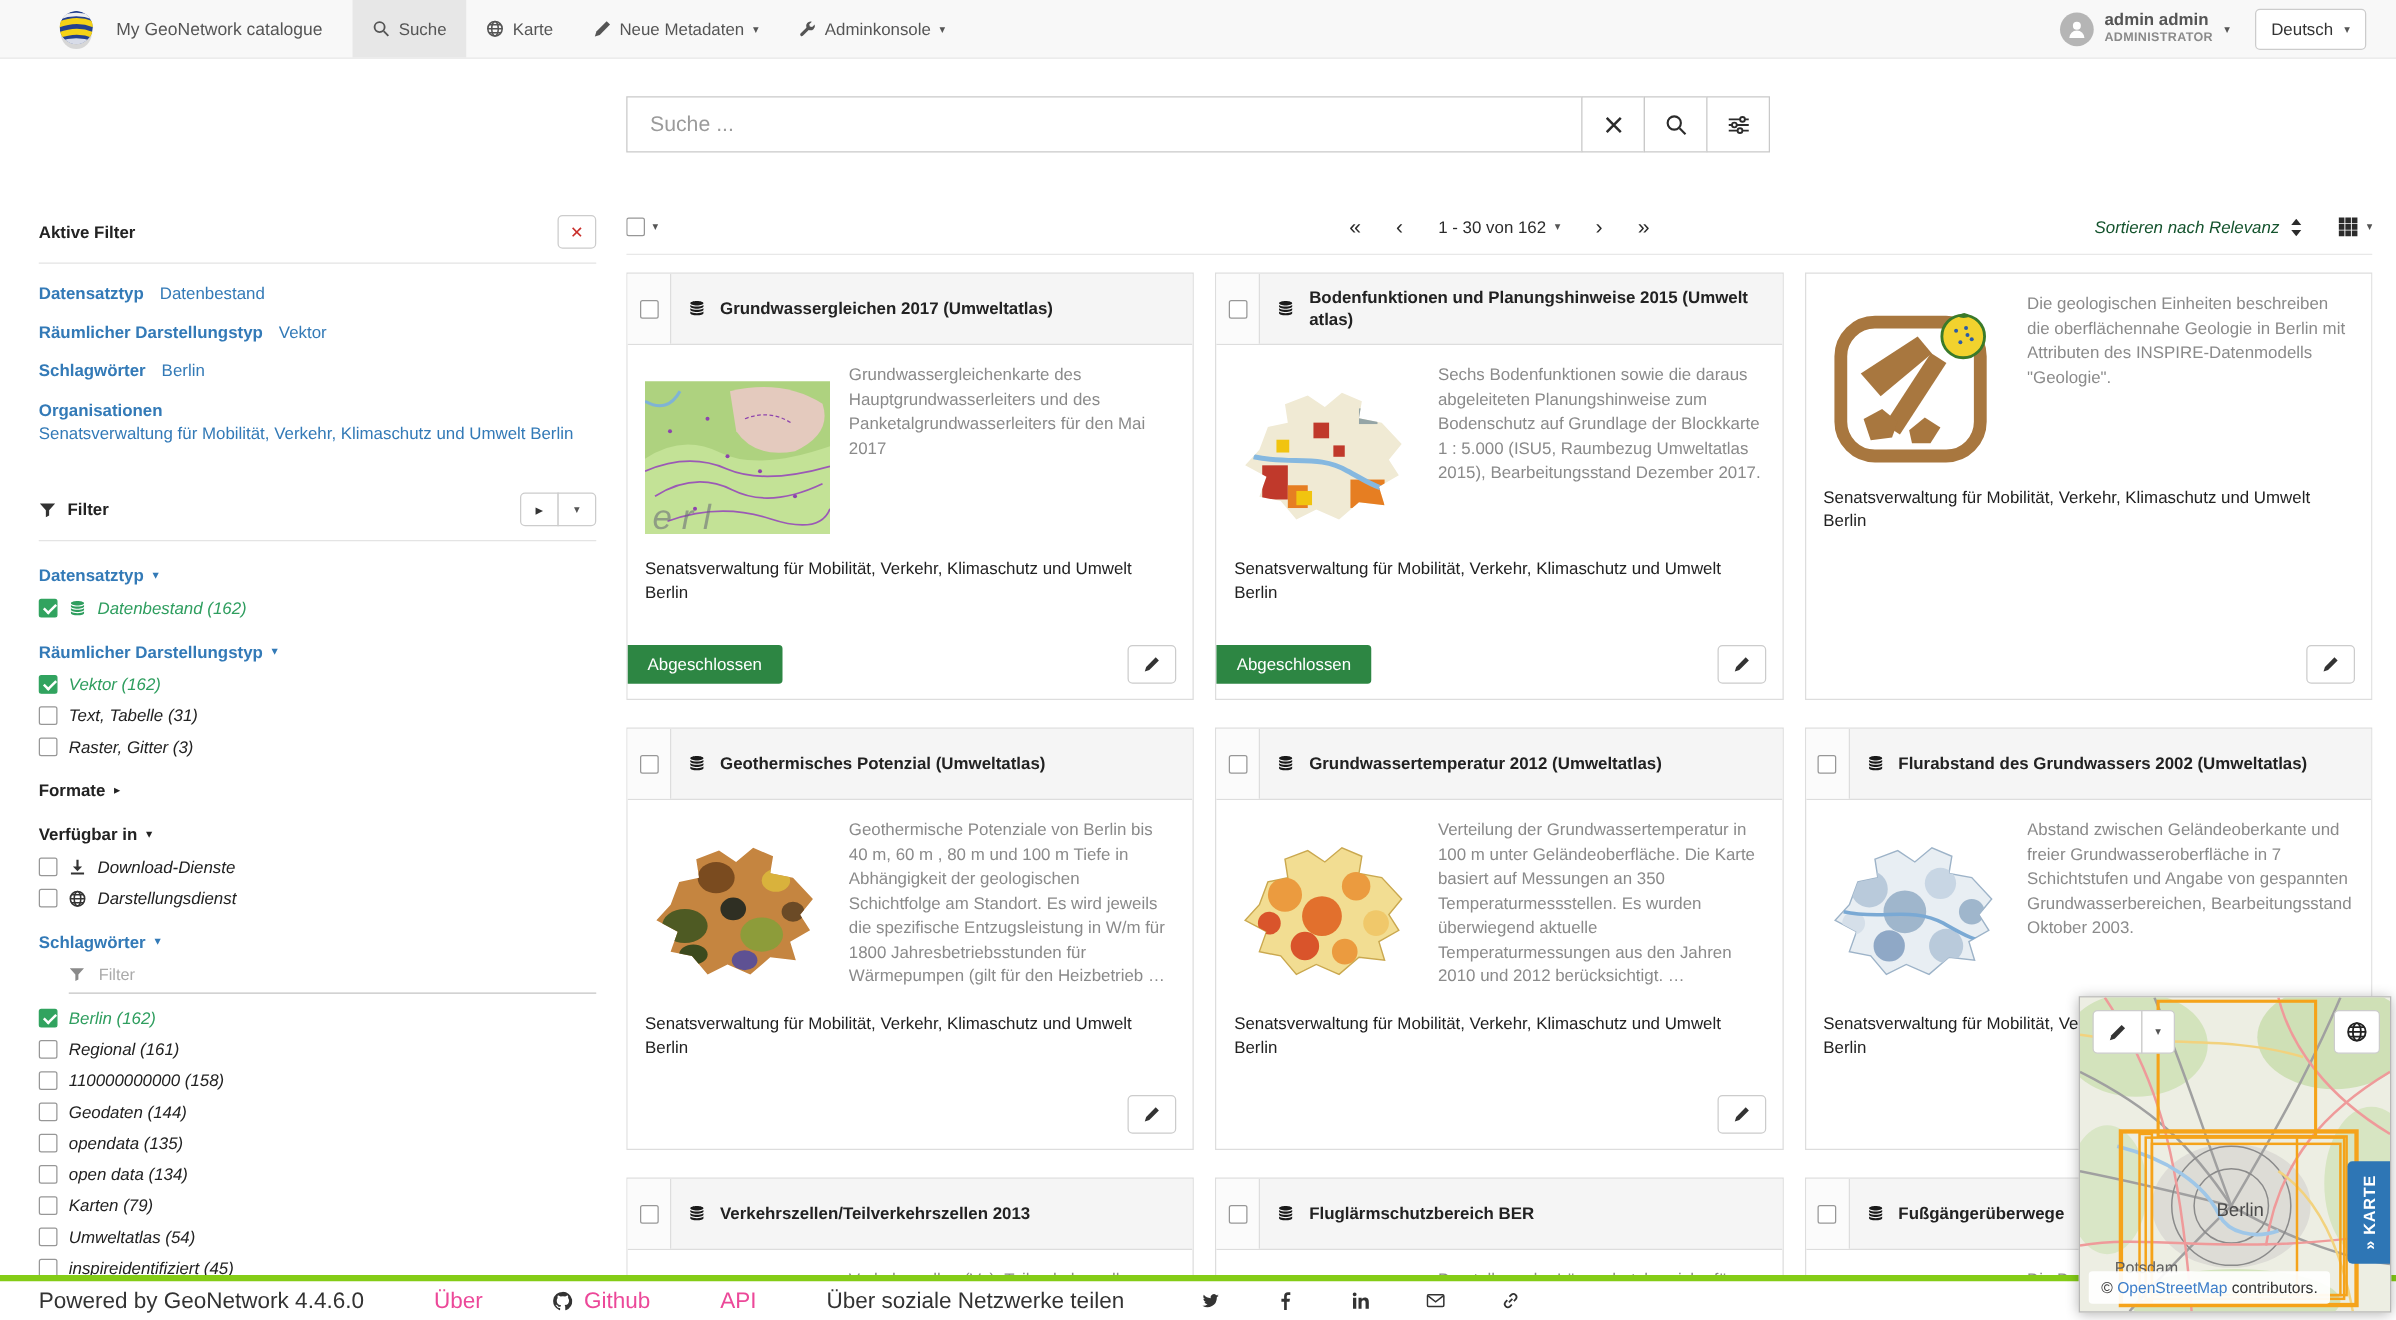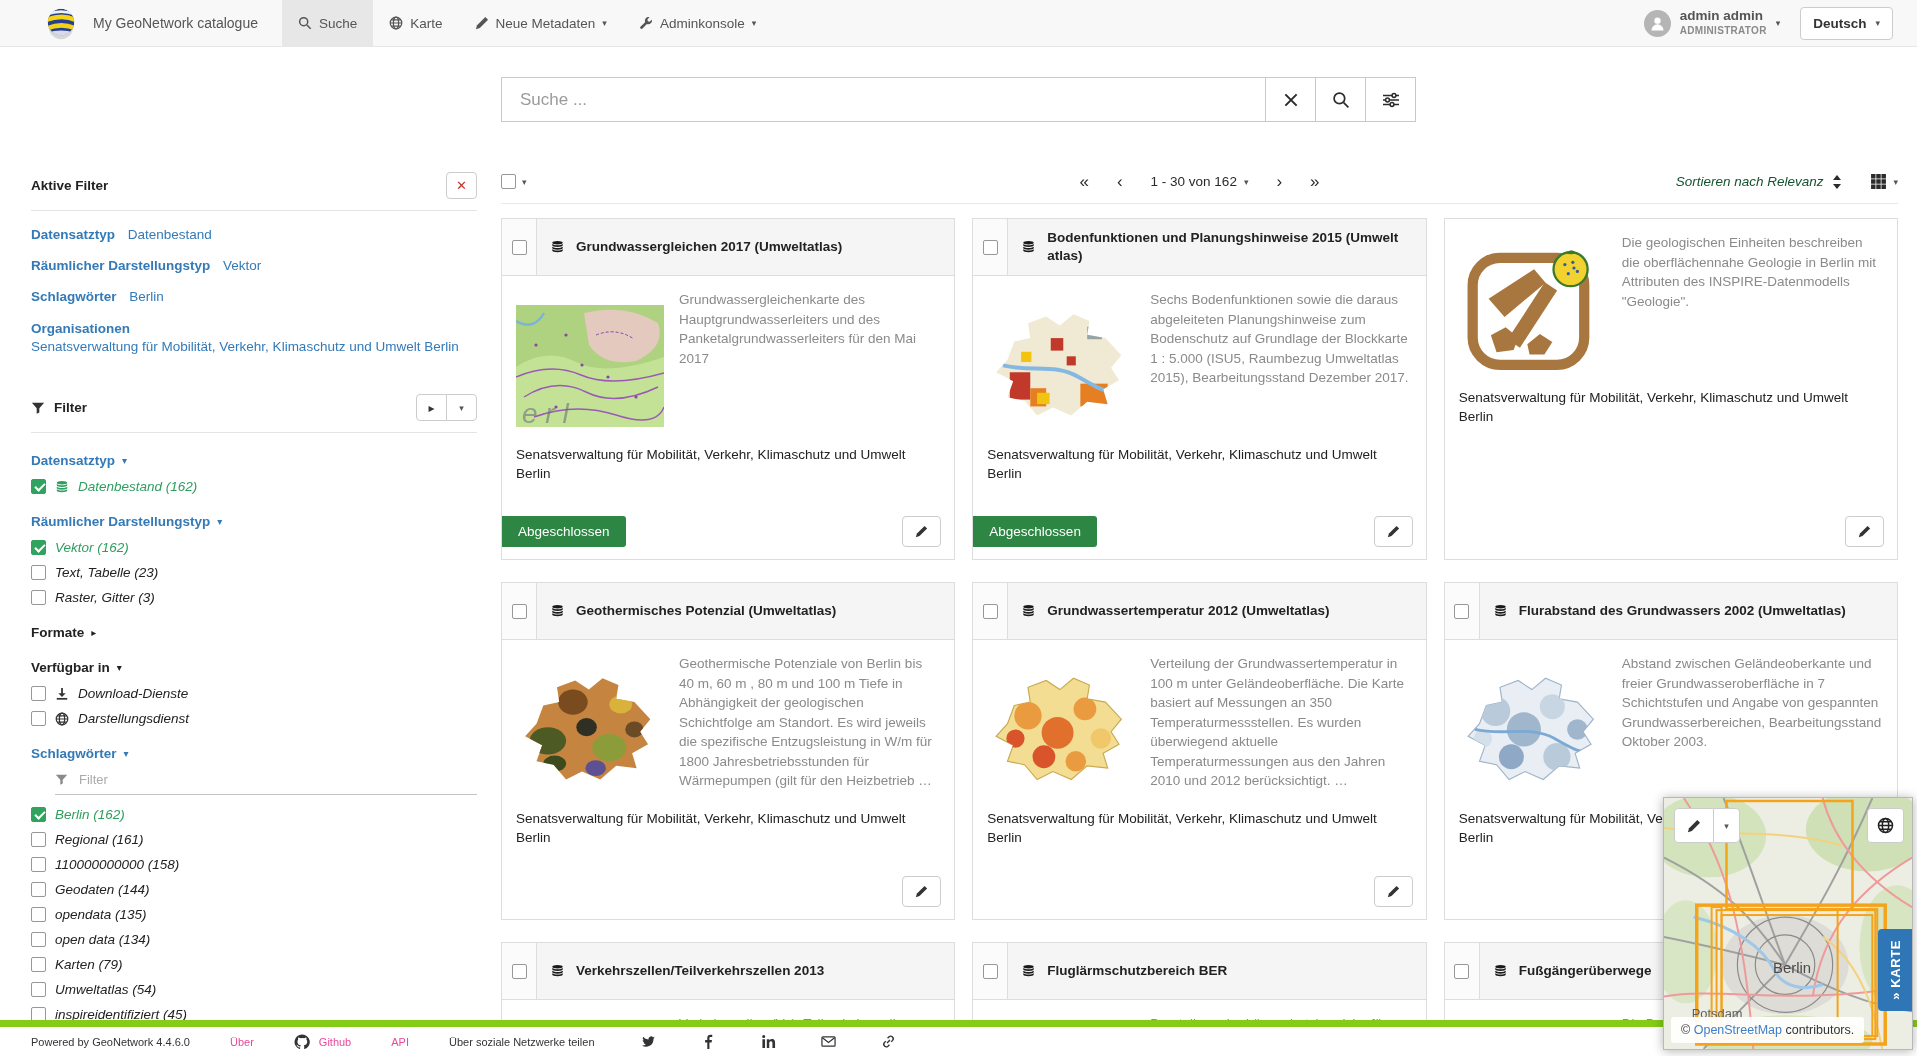--- a/index.html
+++ b/index.html
@@ -25,21 +25,21 @@
   .nav-item svg { width:14px; height:14px; }
   .caret { font-size:9px; color:#555; }
   .nav-right { display:flex; align-items:center; gap:20px; }
   .user { display:flex; align-items:center; gap:9px; cursor:pointer; }
   .avatar { width:27px; height:27px; border-radius:50%; background:#b5b5b5;
     display:flex; align-items:center; justify-content:center; }
   .user-text { display:flex; flex-direction:column; line-height:1.25;font-weight:bold; }
   .user-name { font-size:13.5px; color:#555; }
   .user-role { font-size:10px; color:#8a8a8a; letter-spacing:.3px; }
   .lang-btn { background:#fff; border:1px solid #ccc; border-radius:4px; padding:8px 12px;
-    font-size:13.5px; color:#333; display:flex; gap:9px; align-items:center;font-weight:bold; }
+    font-size:13.5px; color:#333; display:flex; gap:9px; align-items:center; }
 
   
   .search-row { position:absolute; top:77px; left:501px; width:915px; height:45px; display:flex; z-index:20; }
   .search-input { flex:1; border:1px solid #c9c9c9; padding:0 18px; font-size:17px;
     color:#333; outline:none; background:#fff; font-family:inherit; }
   .search-input::placeholder { color:#9b9b9b; }
   .sbtn { width:51px; background:#fff; border:1px solid #c9c9c9; margin-left:-1px;
     display:flex; align-items:center; justify-content:center; color:#2b2b2b; }
   .sbtn svg { width:18px; height:18px; }
 
@@ -108,22 +108,22 @@
     margin-top:auto; padding:0 13px 12px 0; }
   .status-btn { background:#2d8643; color:#fff; border:none; height:31px; padding:0 16px;
     font-size:13.5px; border-radius:0 3px 3px 0; }
   .spacer { flex:1; }
   .edit-btn { width:39px; height:31px; background:#fff; border:1px solid #ccc; border-radius:4px;
     display:flex; align-items:center; justify-content:center; color:#333; }
   .edit-btn svg { width:13px; height:13px; }
 
   
   .footer { position:absolute; left:0; right:0; bottom:0; height:36px; background:#fff;
-    border-top:7px solid #84cc16; display:flex; align-items:center; padding:0 31px;
-    gap:40px; font-size:11px; color:#333; z-index:40; }
+    border-top:5px solid #84cc16; display:flex; align-items:center; padding:0 31px;
+    gap:56px; font-size:18px; color:#333; z-index:40; }
   .footer .flink { display:flex; align-items:center; gap:9px; cursor:pointer; color:#ec4899; }
   .social { display:flex; gap:45px; margin-left:6px; align-items:center; }
   .social svg { width:15px; height:15px; cursor:pointer; }
 
   
   .map-panel { position:absolute; left:1663px; top:797px; width:250px; height:253px;
     border:1px solid #b8b8b8; box-shadow:0 1px 10px rgba(0,0,0,.3); z-index:50; background:#edeee3; }
   .mapbg { position:absolute; left:0; top:0; width:100%; height:100%; }
   .map-btn-group { position:absolute; top:10px; left:10px; display:flex; }
   .map-btn { height:35px; background:#fff; border:1px solid #ccc; display:flex;
@@ -314,21 +314,21 @@
     <div class="facet-title">
       <span>Räumlicher Darstellungstyp</span>
         <span class="fcaret">▾</span>
     </div>
     <div class="facet-item checked">
       <span class="cb on"></span>
       <span>Vektor (162)</span>
     </div>
     <div class="facet-item">
       <span class="cb"></span>
-      <span>Text, Tabelle (23)</span>
+      <span>Text, Tabelle (31)</span>
     </div>
     <div class="facet-item">
       <span class="cb"></span>
       <span>Raster, Gitter (3)</span>
     </div>
 
     <div class="facet-title dark">
       <span>Formate</span>
         <span class="fcaret">▸</span>
     </div>

